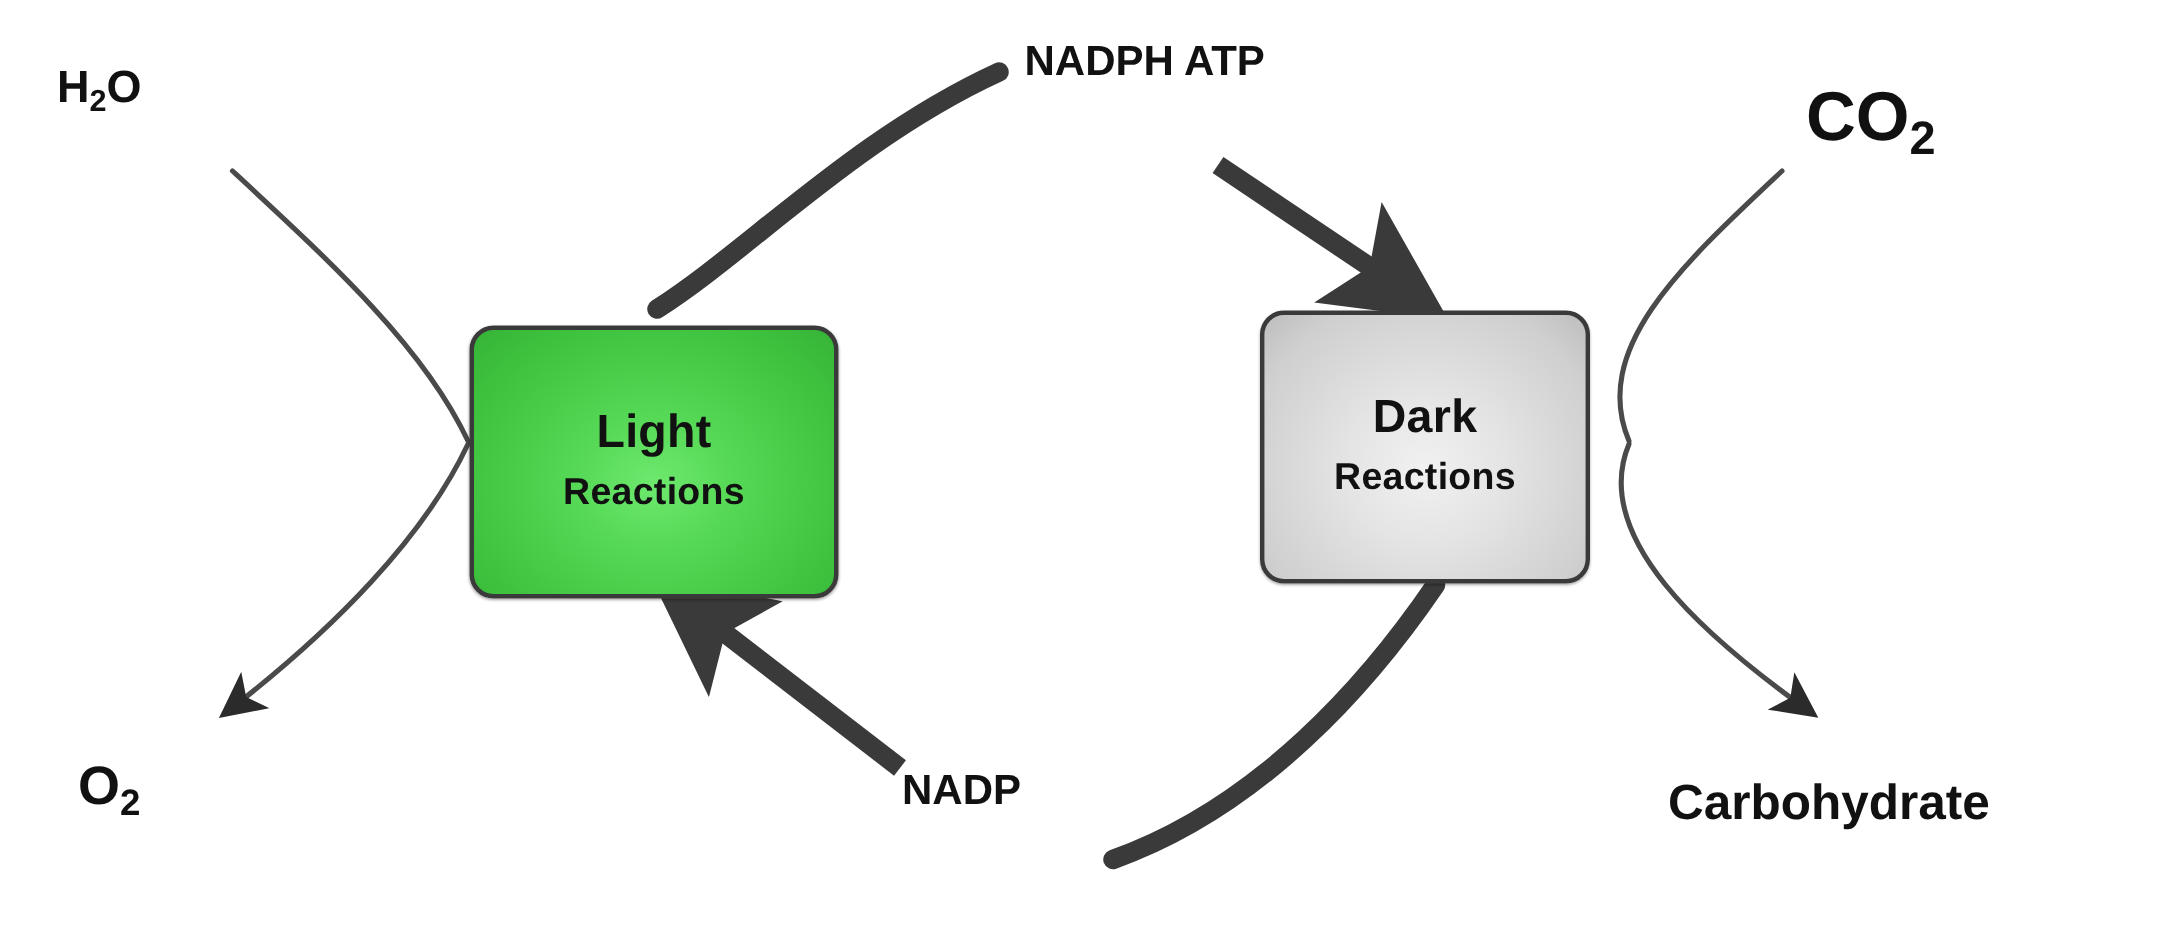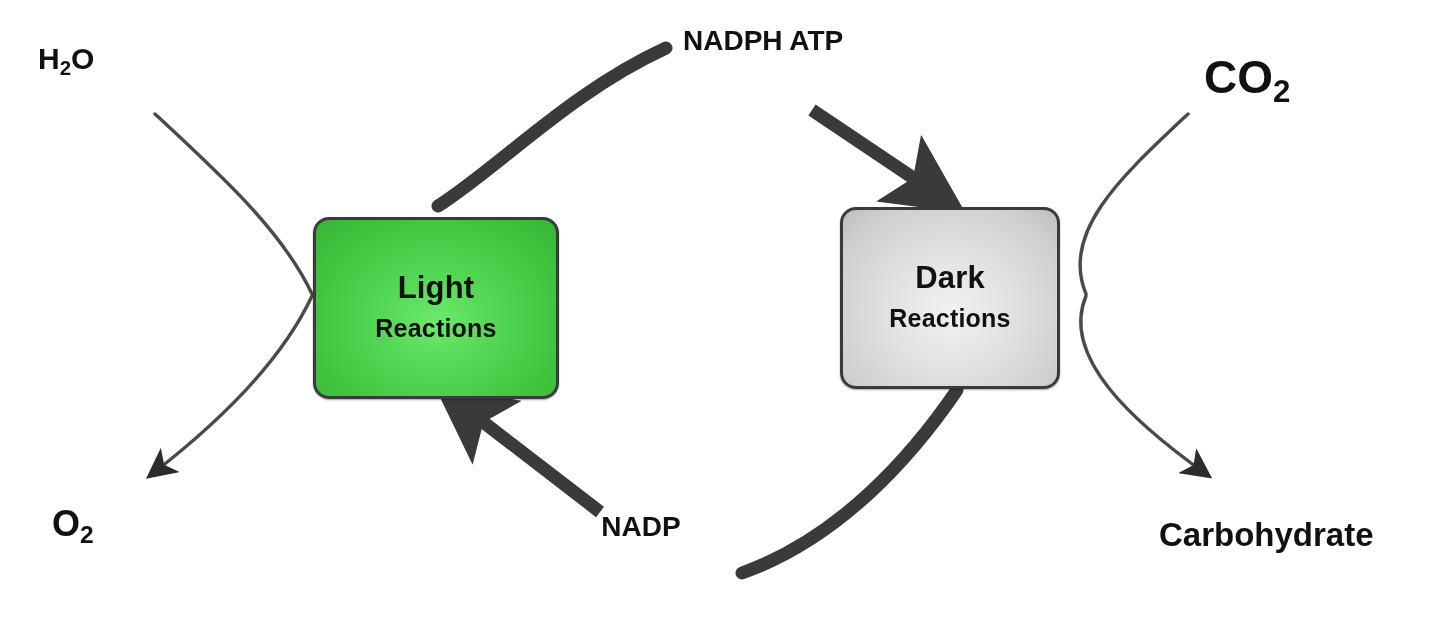--- a/index.html
+++ b/index.html
@@ -72,21 +72,21 @@
     line-height: 1.0;
   }
   .chem-label sub {
     font-size: 0.68em;
     vertical-align: -0.30em;
     font-weight: bold;
   }
   #label-h2o  { left: 38px;   top: 44px;  font-size: 30px; }
   #label-o2   { left: 52px;   top: 506px; font-size: 36px; }
   #label-co2  { left: 1204px; top: 54px;  font-size: 46px; }
-  #label-carbohydrate { left: 1112px; top: 518px; font-size: 33px; margin-left: 47px; }
+  #label-carbohydrate { left: 1112px; top: 518px; font-size: 33px; }
 
   .stack-label {
     position: absolute;
     font-weight: bold;
     color: #111111;
     font-size: 28px;
     line-height: 34px;
     white-space: nowrap;
   }
   #label-nadph-atp { left: 683px; top: 24px; text-align: left; }

